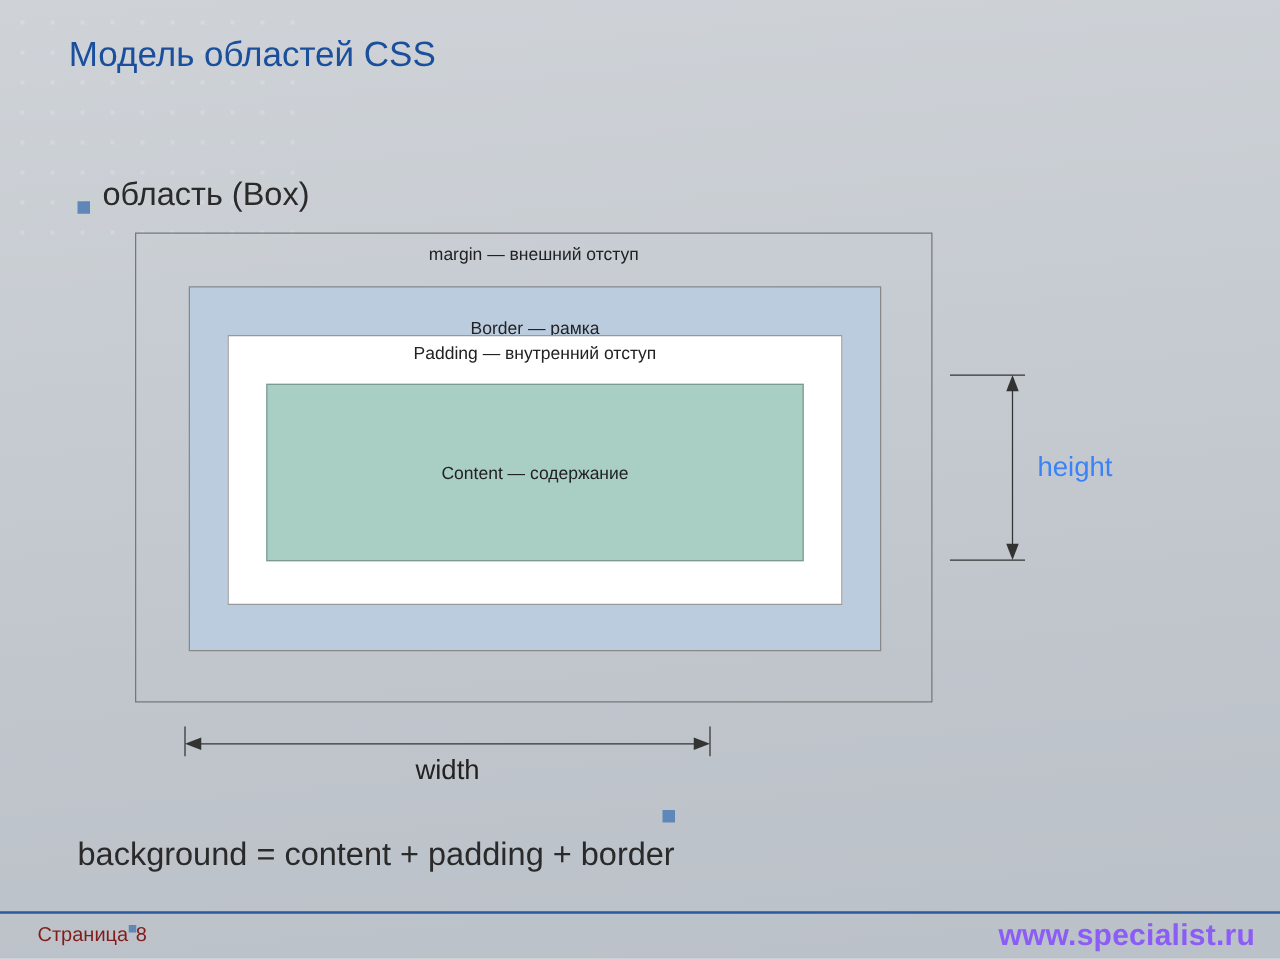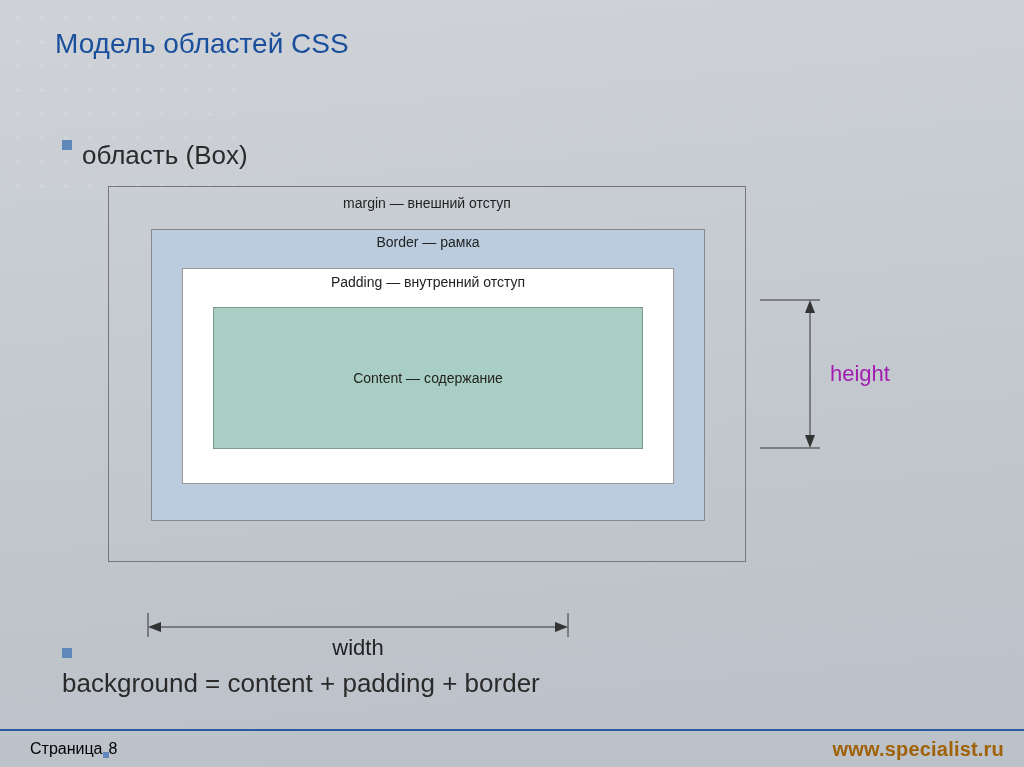--- a/index.html
+++ b/index.html
@@ -33,21 +33,21 @@
     font-size: 28px;
     color: #1a4f9c;
     font-weight: 400;
   }
 
   .bullet {
     position: absolute;
     font-size: 26px;
     color: #2a2a2a;
     display: flex;
-    align-items: flex-start;
+    align-items: flex-end;
     gap: 10px;
   }
   .bullet .sq {
     width: 10px; height: 10px;
     background: #5f87b7;
     flex: 0 0 auto;
   }
   #bullet1 { left: 62px; top: 140px; }
   #bullet2 { left: 62px; top: 648px; flex-direction: column; }
 
@@ -75,21 +75,21 @@
   }
   .margin-lbl { position: absolute; top: 8px; left: 0; }
 
   .border-box {
     position: absolute;
     left: 42px; top: 42px;
     width: 552px; height: 290px;
     border: 1px solid #888;
     background: #bcccdf;
   }
-  .border-lbl { position: absolute; top: 4px; left: 0; }
+  .border-lbl { position: absolute; top: 24px; left: 0; }
 
   .padding-box {
     position: absolute;
     left: 30px; top: 38px;
     width: 490px; height: 214px;
     border: 1px solid #999;
     background: #ffffff;
   }
   .padding-lbl { position: absolute; top: 5px; left: 0; text-align: center; }
 
@@ -101,21 +101,21 @@
     background: #a9cfc4;
     display: flex;
     align-items: center;
     justify-content: center;
   }
 
   
   .dim-width {
     position: absolute;
     left: 147px;
-    top: 613px;
+    top: 581px;
     width: 422px;
     height: 60px;
   }
   .dim-width .label {
     text-align: center;
     font-size: 22px;
     color: #222;
     margin-top: 22px;
   }
   .dim-width svg { position: absolute; left: 0; top: 0; }
@@ -126,49 +126,49 @@
     left: 760px;
     top: 299px;
     width: 145px;
     height: 150px;
   }
   .dim-height .label {
     position: absolute;
     left: 70px;
     top: 62px;
     font-size: 22px;
-    color: #a21caf;
+    color: #3b82f6;
   }
   .dim-height svg { position: absolute; left: 0; top: 0; }
 
   
   .footer {
     position: absolute;
     left: 0; right: 0; bottom: 0;
     height: 36px;
     border-top: 2px solid #2a5aa0;
     display: flex;
     align-items: center;
     justify-content: space-between;
     padding: 0 20px 0 30px;
     font-size: 16px;
   }
   .footer .left {
-    color: #000000;
-    display: flex;
-    align-items: flex-end;
+    color: #7f1d1d;
+    display: flex;
+    align-items: flex-start;
     gap: 0;
   }
   .footer .left .tiny-sq {
     width: 6px; height: 6px; background: #5f87b7;
   }
   .footer .right {
-    color: #a16207;
+    color: #8b5cf6;
     font-weight: bold;
-    font-size: 20px;
+    font-size: 24px;
     letter-spacing: 0.2px;
     text-align: center;
   }
 </style>
 </head>
 <body>
 
 <div class="dots"></div>
 
 <div class="title">Модель областей CSS</div>

